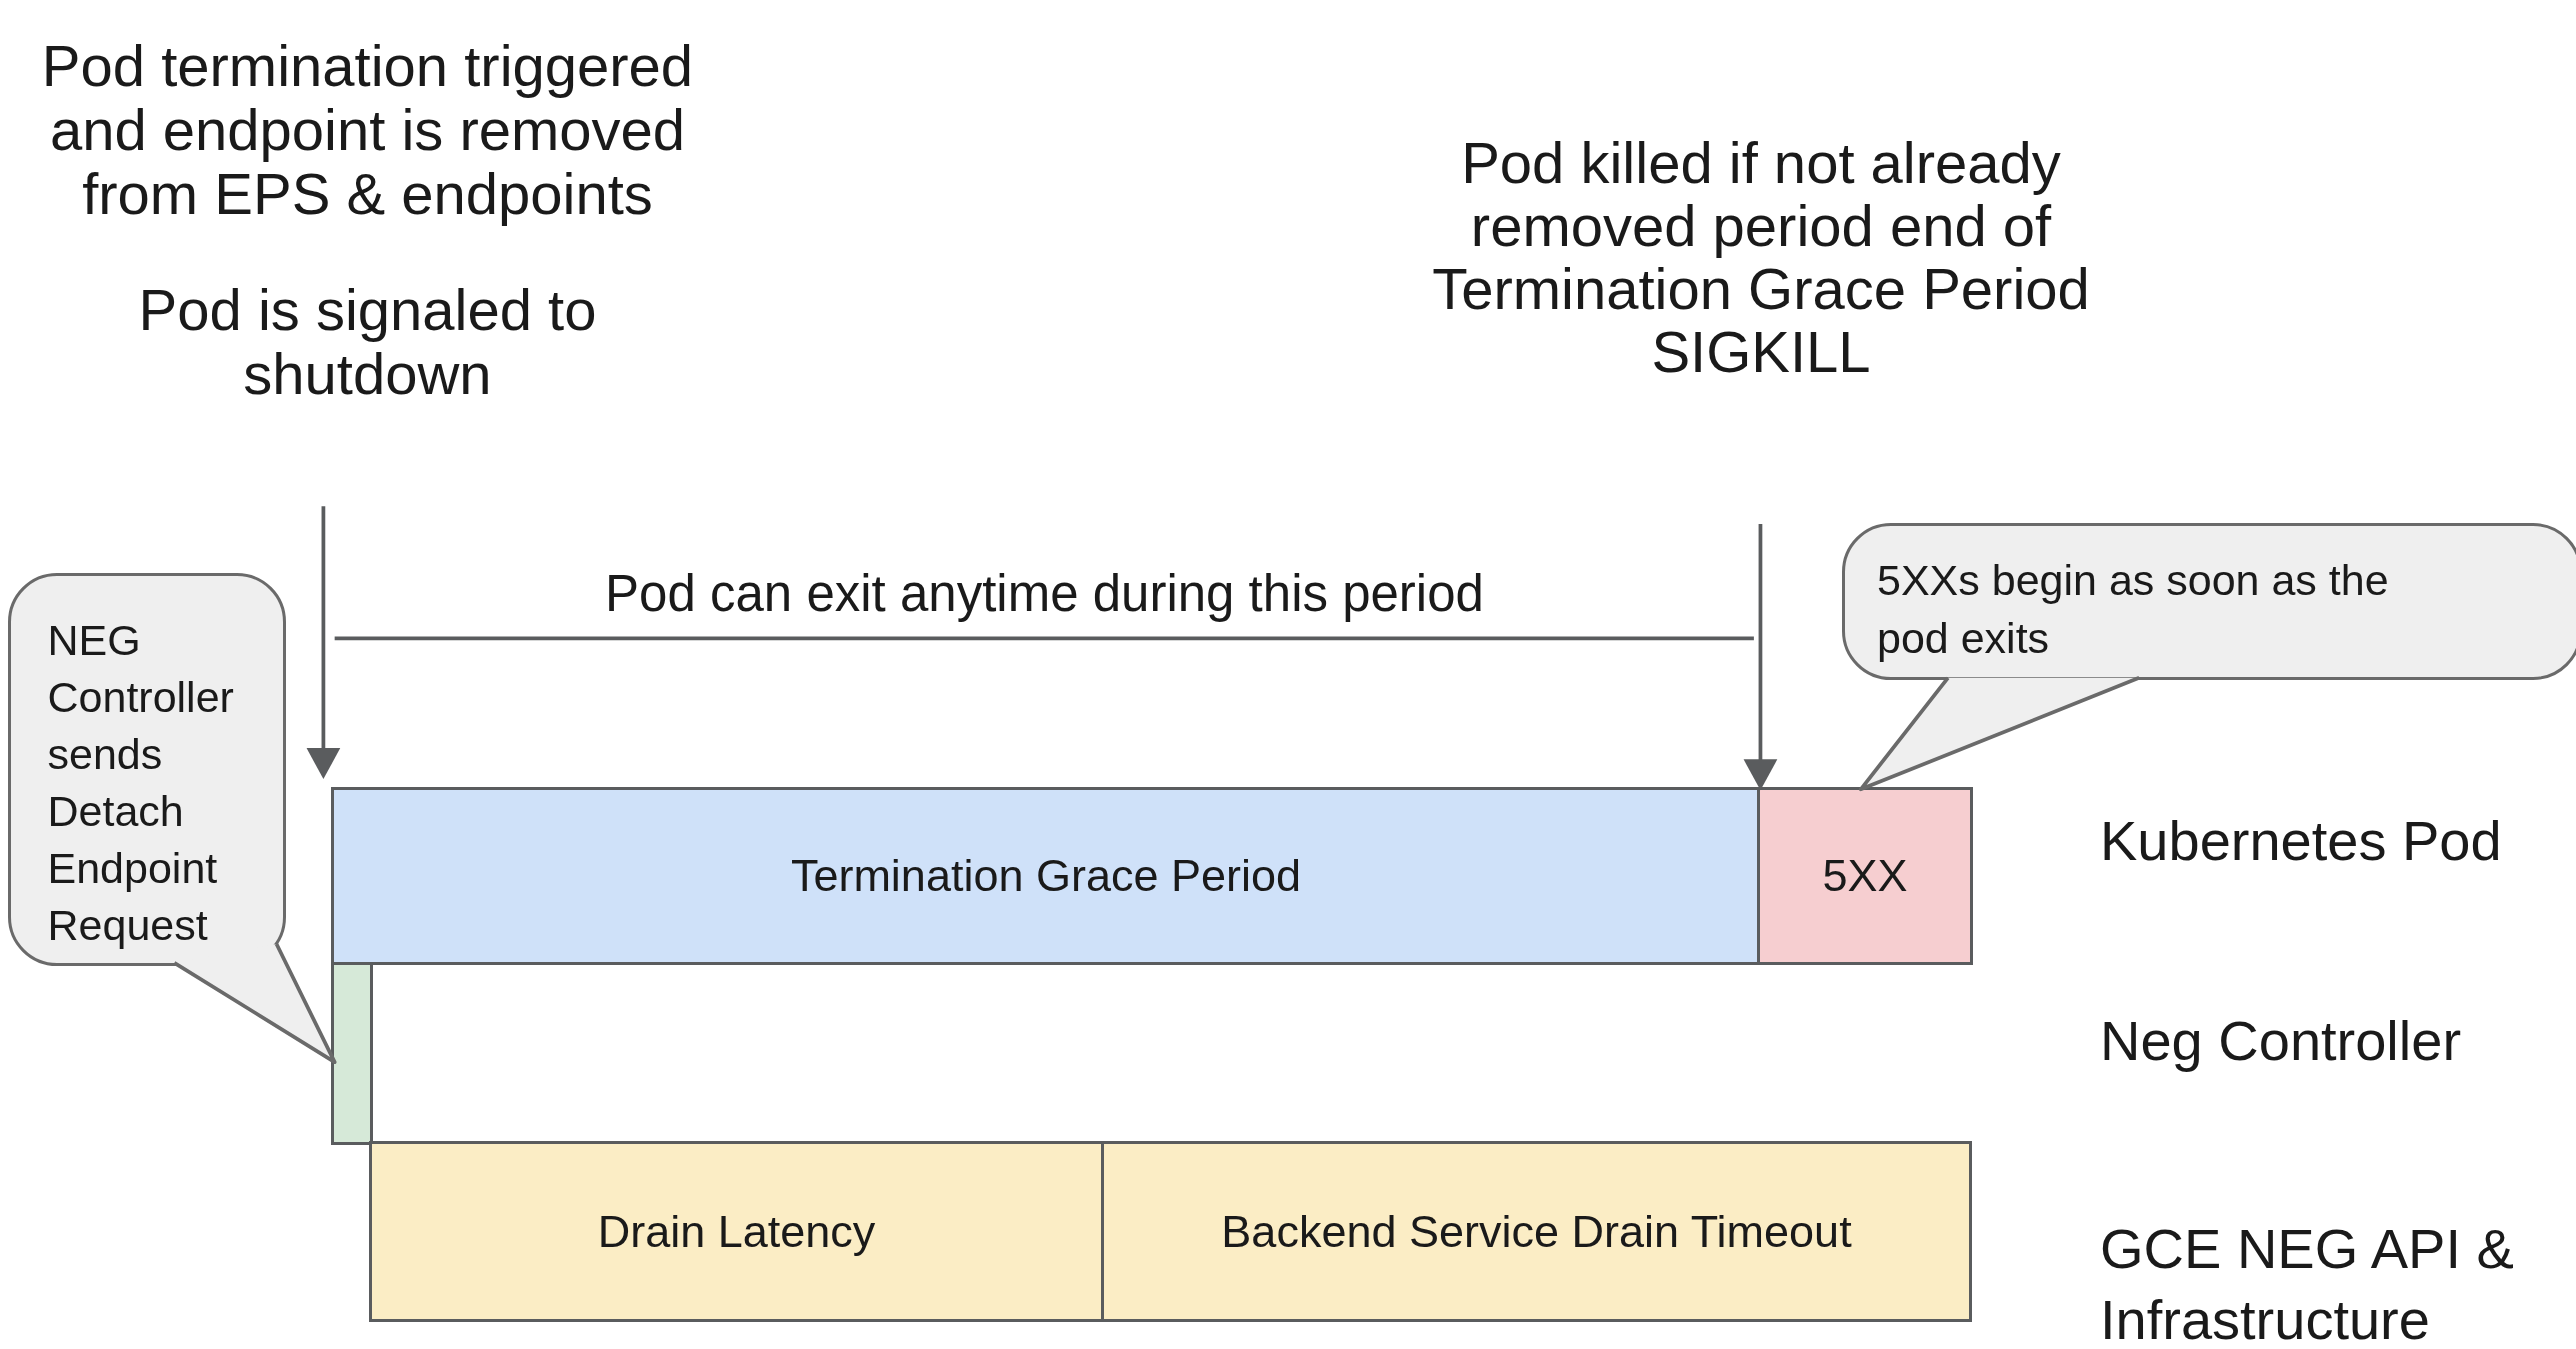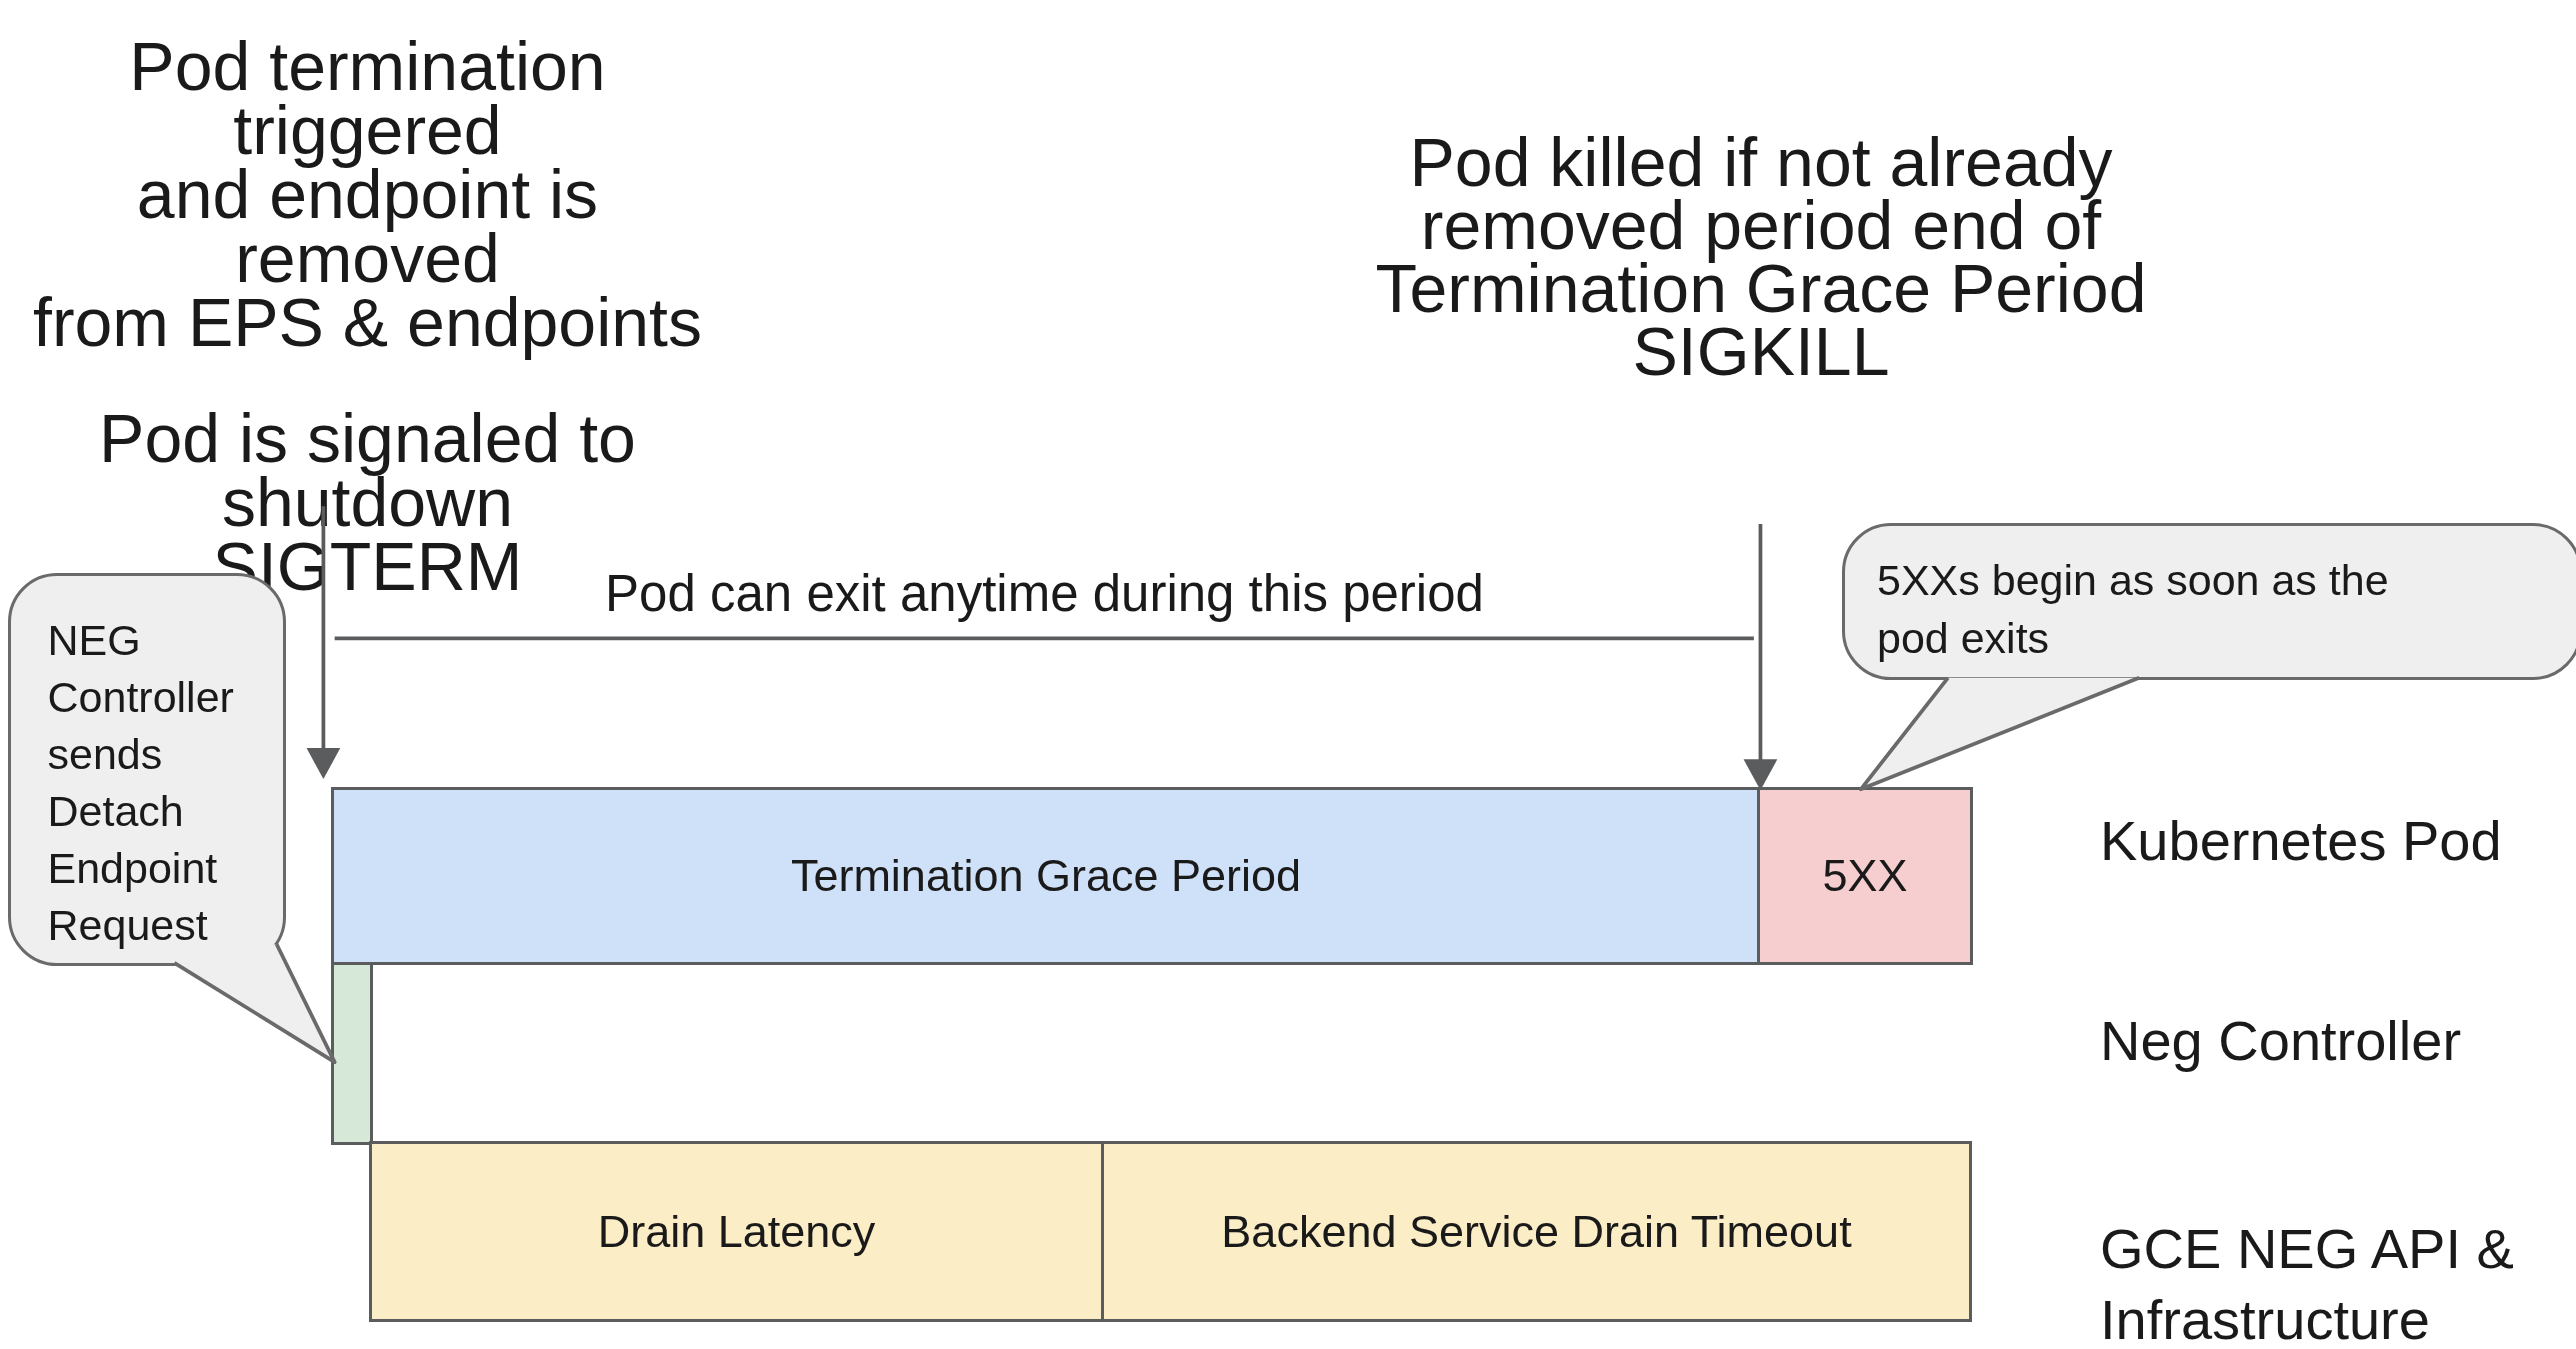--- a/index.html
+++ b/index.html
@@ -11,21 +11,21 @@
     --stroke:#5a5c5e;
     --callout-stroke:#6a6a6a;
     --text:#1a1a1a;
   }
   html,body{margin:0;padding:0;background:#ffffff;}
   #canvas{
     position:relative;width:2576px;height:1350px;background:#ffffff;overflow:hidden;
     font-family:"Liberation Sans","DejaVu Sans",sans-serif;color:var(--text);
   }
   
-  .note{position:absolute;text-align:center;font-size:68px;line-height:64px;}
+  .note{position:absolute;text-align:center;font-size:58px;line-height:64px;}
   .note-tl{left:30px;top:34px;width:675px;}
   .note-tl .para2{margin-top:52px;}
   .note-tr{left:1339px;top:131px;width:844px;line-height:63px;}
   
   .period-label{position:absolute;left:576px;top:564px;width:937px;text-align:center;font-size:51px;}
   
   .bar{position:absolute;box-sizing:border-box;border:3.7px solid var(--stroke);
        display:flex;align-items:center;justify-content:center;font-size:45px;}
   .bar-grace{left:331px;top:787px;width:1430px;height:178px;background:var(--grace-period-fill);}
   .bar-5xx{left:1757px;top:787px;width:216px;height:178px;background:var(--five-xx-fill);}
@@ -56,21 +56,20 @@
 <div id="canvas">
 
   <div class="note note-tl">
     <div class="para1">
       <div>Pod termination triggered</div>
       <div>and endpoint is removed</div>
       <div>from EPS &amp; endpoints</div>
     </div>
     <div class="para2">
       <div>Pod is signaled to shutdown</div>
-      <div>SIGTERM</div>
     </div>
   </div>
 
   <div class="note note-tr">
     <div>Pod killed if not already</div>
     <div>removed period end of</div>
     <div>Termination Grace Period</div>
     <div>SIGKILL</div>
   </div>
 

